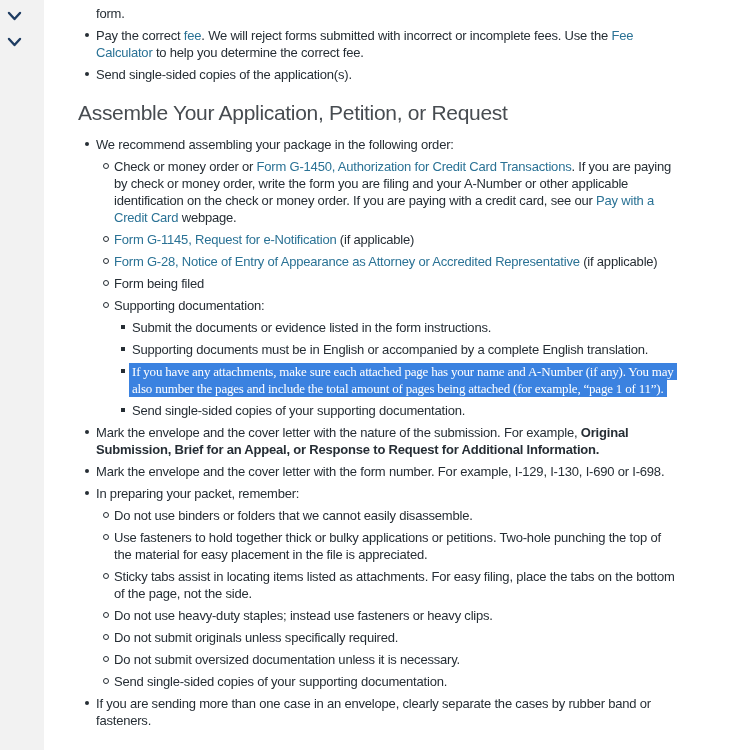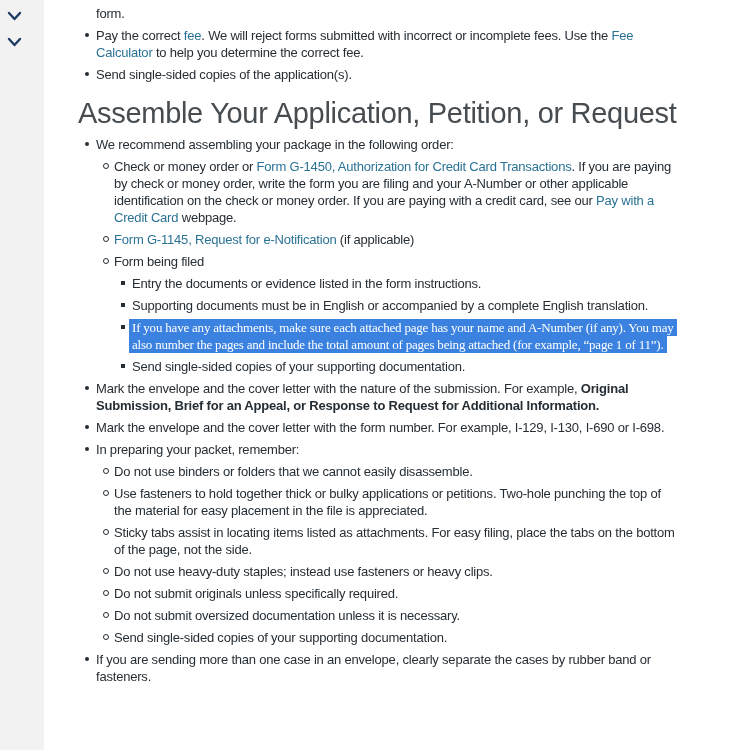--- a/index.html
+++ b/index.html
@@ -23,21 +23,21 @@
   .chev-btn.c1 { top: 9px; }
   .chev-btn.c2 { top: 35px; }
   .chev-btn svg { display: block; }
   .content {
     position: absolute; left: 60px; top: 0; width: 695px; height: 746px;
     box-sizing: border-box; padding: 8px 0 0 18px;
   }
   .wrap { width: 600px; }
   .cont-line { padding-left: 18px; margin: -3px 0 5px 0; }
   h2.section-heading {
-    font-size: 29px; line-height: 28px; font-weight: 400;
+    font-size: 21px; line-height: 28px; font-weight: 400;
     color: #474c51; letter-spacing: -0.3px;
     margin: 16px 0 9px 0;
   }
   .li { position: relative; margin: 0 2px 5px 0; }
   .lvl1 { padding-left: 18px; }
   .lvl2 { padding-left: 36px; }
   .lvl3 { padding-left: 54px; }
   .bullet { position: absolute; top: 6px; display: block; }
   .b1 { left: 7px;  width: 4px; height: 4px; border-radius: 50%; background: #262e35; }
   .b2 { left: 25px; width: 6px; height: 6px; border-radius: 50%; border: 1px solid #262e35; box-sizing: border-box; background: transparent; top: 5px; }
@@ -75,22 +75,24 @@
     <div class="cont-line">form.</div>
     <div id="intro-list">
         <div class="li lvl1"><span class="bullet b1"></span><span class="">Pay the correct </span><a href="#" class="lnk">fee</a><span class="">. We will reject forms submitted with incorrect or incomplete fees. Use the </span><a href="#" class="lnk">Fee Calculator</a><span class=""> to help you determine the correct fee.</span></div>
         <div class="li lvl1"><span class="bullet b1"></span><span class="">Send single-sided copies of the application(s).</span></div>
       </div>
     <h2 class="section-heading">Assemble Your Application, Petition, or Request</h2>
     <div id="main-list">
         <div class="li lvl1"><span class="bullet b1"></span><span class="">We recommend assembling your package in the following order:</span></div>
         <div class="li lvl2"><span class="bullet b2"></span><span class="">Check or money order or </span><a href="#" class="lnk">Form G-1450, Authorization for Credit Card Transactions</a><span class="">. If you are paying by check or money order, write the form you are filing and your A-Number or other applicable identification on the check or money order. If you are paying with a credit card, see our </span><a href="#" class="lnk">Pay with a Credit Card</a><span class=""> webpage.</span></div>
         <div class="li lvl2"><span class="bullet b2"></span><a href="#" class="lnk">Form G-1145, Request for e-Notification</a><span class=""> (if applicable)</span></div>
+        <div class="li lvl2"><span class="bullet b2"></span><a href="#" class="lnk">Form G-28, Notice of Entry of Appearance as Attorney or Accredited Representative</a><span class=""> (if applicable)</span></div>
         <div class="li lvl2"><span class="bullet b2"></span><span class="">Form being filed</span></div>
-        <div class="li lvl3"><span class="bullet b3"></span><span class="">Entry the documents or evidence listed in the form instructions.</span></div>
+        <div class="li lvl2"><span class="bullet b2"></span><span class="">Supporting documentation:</span></div>
+        <div class="li lvl3"><span class="bullet b3"></span><span class="">Submit the documents or evidence listed in the form instructions.</span></div>
         <div class="li lvl3"><span class="bullet b3"></span><span class="">Supporting documents must be in English or accompanied by a complete English translation.</span></div>
         <div class="li lvl3"><span class="bullet b3"></span><span class="hlspan"><span class="">If you have any attachments, make sure each attached page has your name and A-Number (if any). You may also number the pages and include the total amount of pages being attached (for example, “page 1 of 11”).</span></span></div>
         <div class="li lvl3"><span class="bullet b3"></span><span class="">Send single-sided copies of your supporting documentation.</span></div>
         <div class="li lvl1"><span class="bullet b1"></span><span class="">Mark the envelope and the cover letter with the nature of the submission. For example, </span><span class="bold">Original Submission, Brief for an Appeal, or Response to Request for Additional Information.</span></div>
         <div class="li lvl1"><span class="bullet b1"></span><span class="">Mark the envelope and the cover letter with the form number. For example, I-129, I-130, I-690 or I-698.</span></div>
         <div class="li lvl1"><span class="bullet b1"></span><span class="">In preparing your packet, remember:</span></div>
         <div class="li lvl2"><span class="bullet b2"></span><span class="">Do not use binders or folders that we cannot easily disassemble.</span></div>
         <div class="li lvl2"><span class="bullet b2"></span><span class="">Use fasteners to hold together thick or bulky applications or petitions. Two-hole punching the top of the material for easy placement in the file is appreciated.</span></div>
         <div class="li lvl2"><span class="bullet b2"></span><span class="">Sticky tabs assist in locating items listed as attachments. For easy filing, place the tabs on the bottom of the page, not the side.</span></div>
         <div class="li lvl2"><span class="bullet b2"></span><span class="">Do not use heavy-duty staples; instead use fasteners or heavy clips.</span></div>

